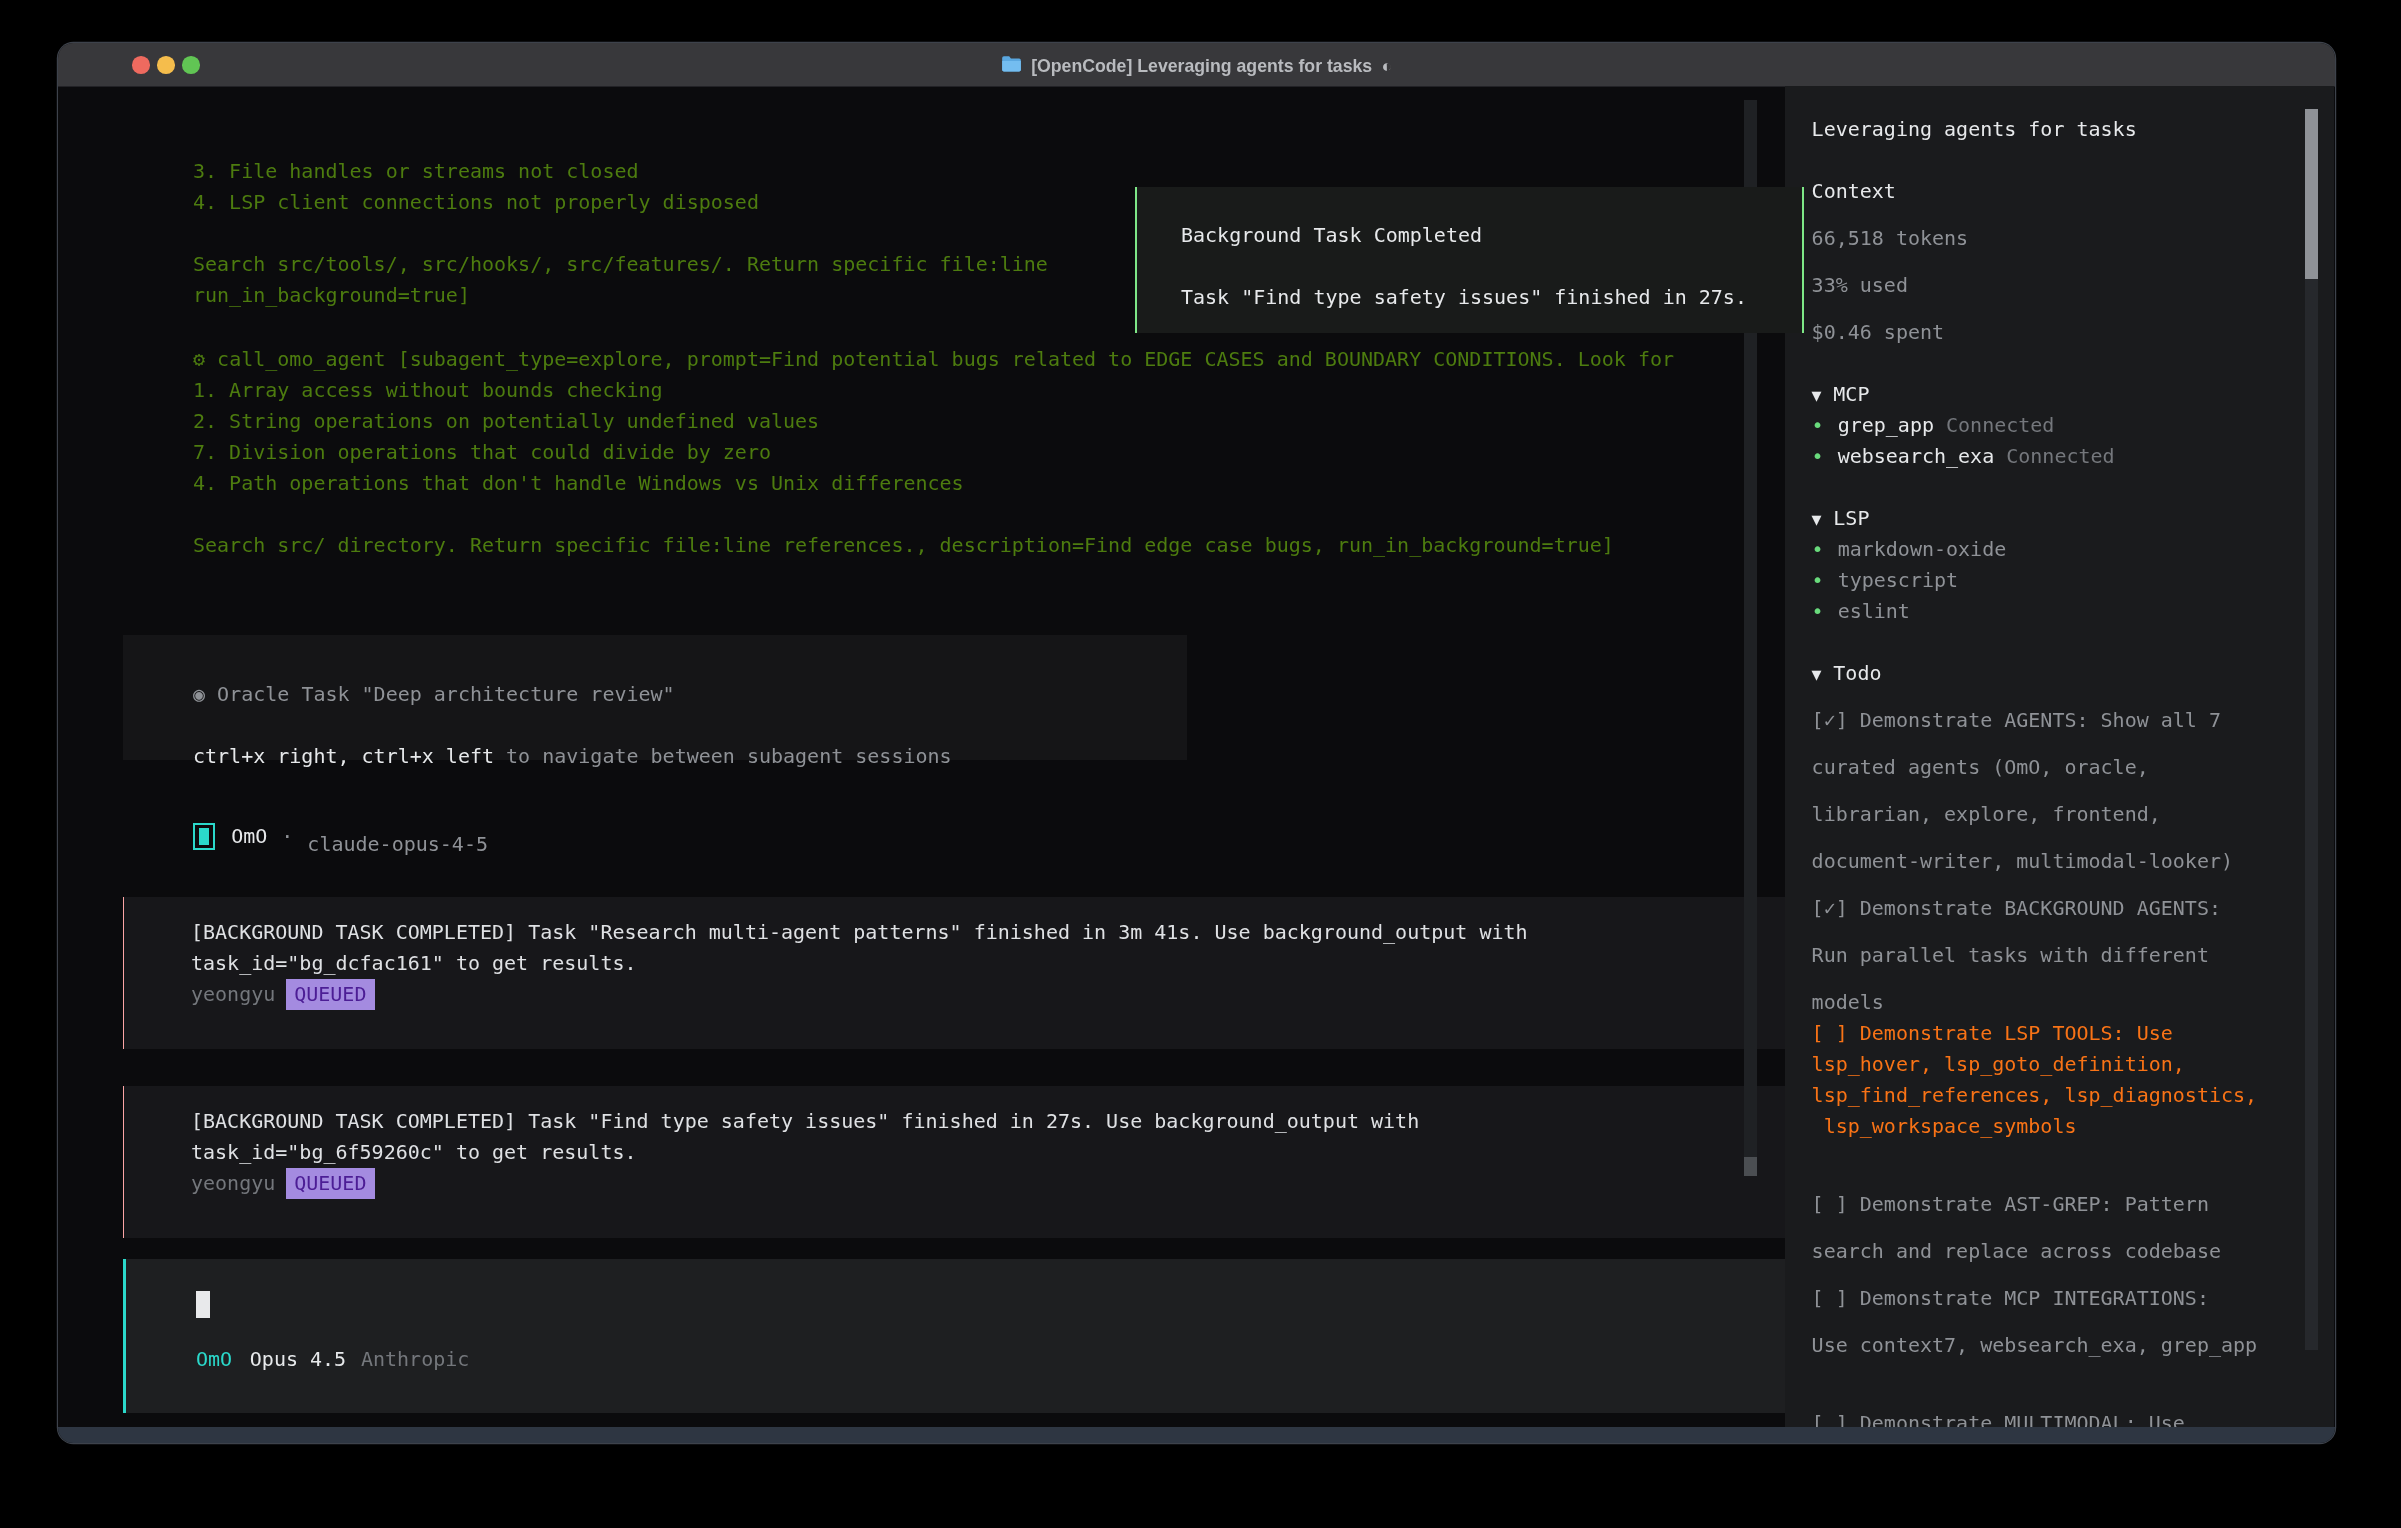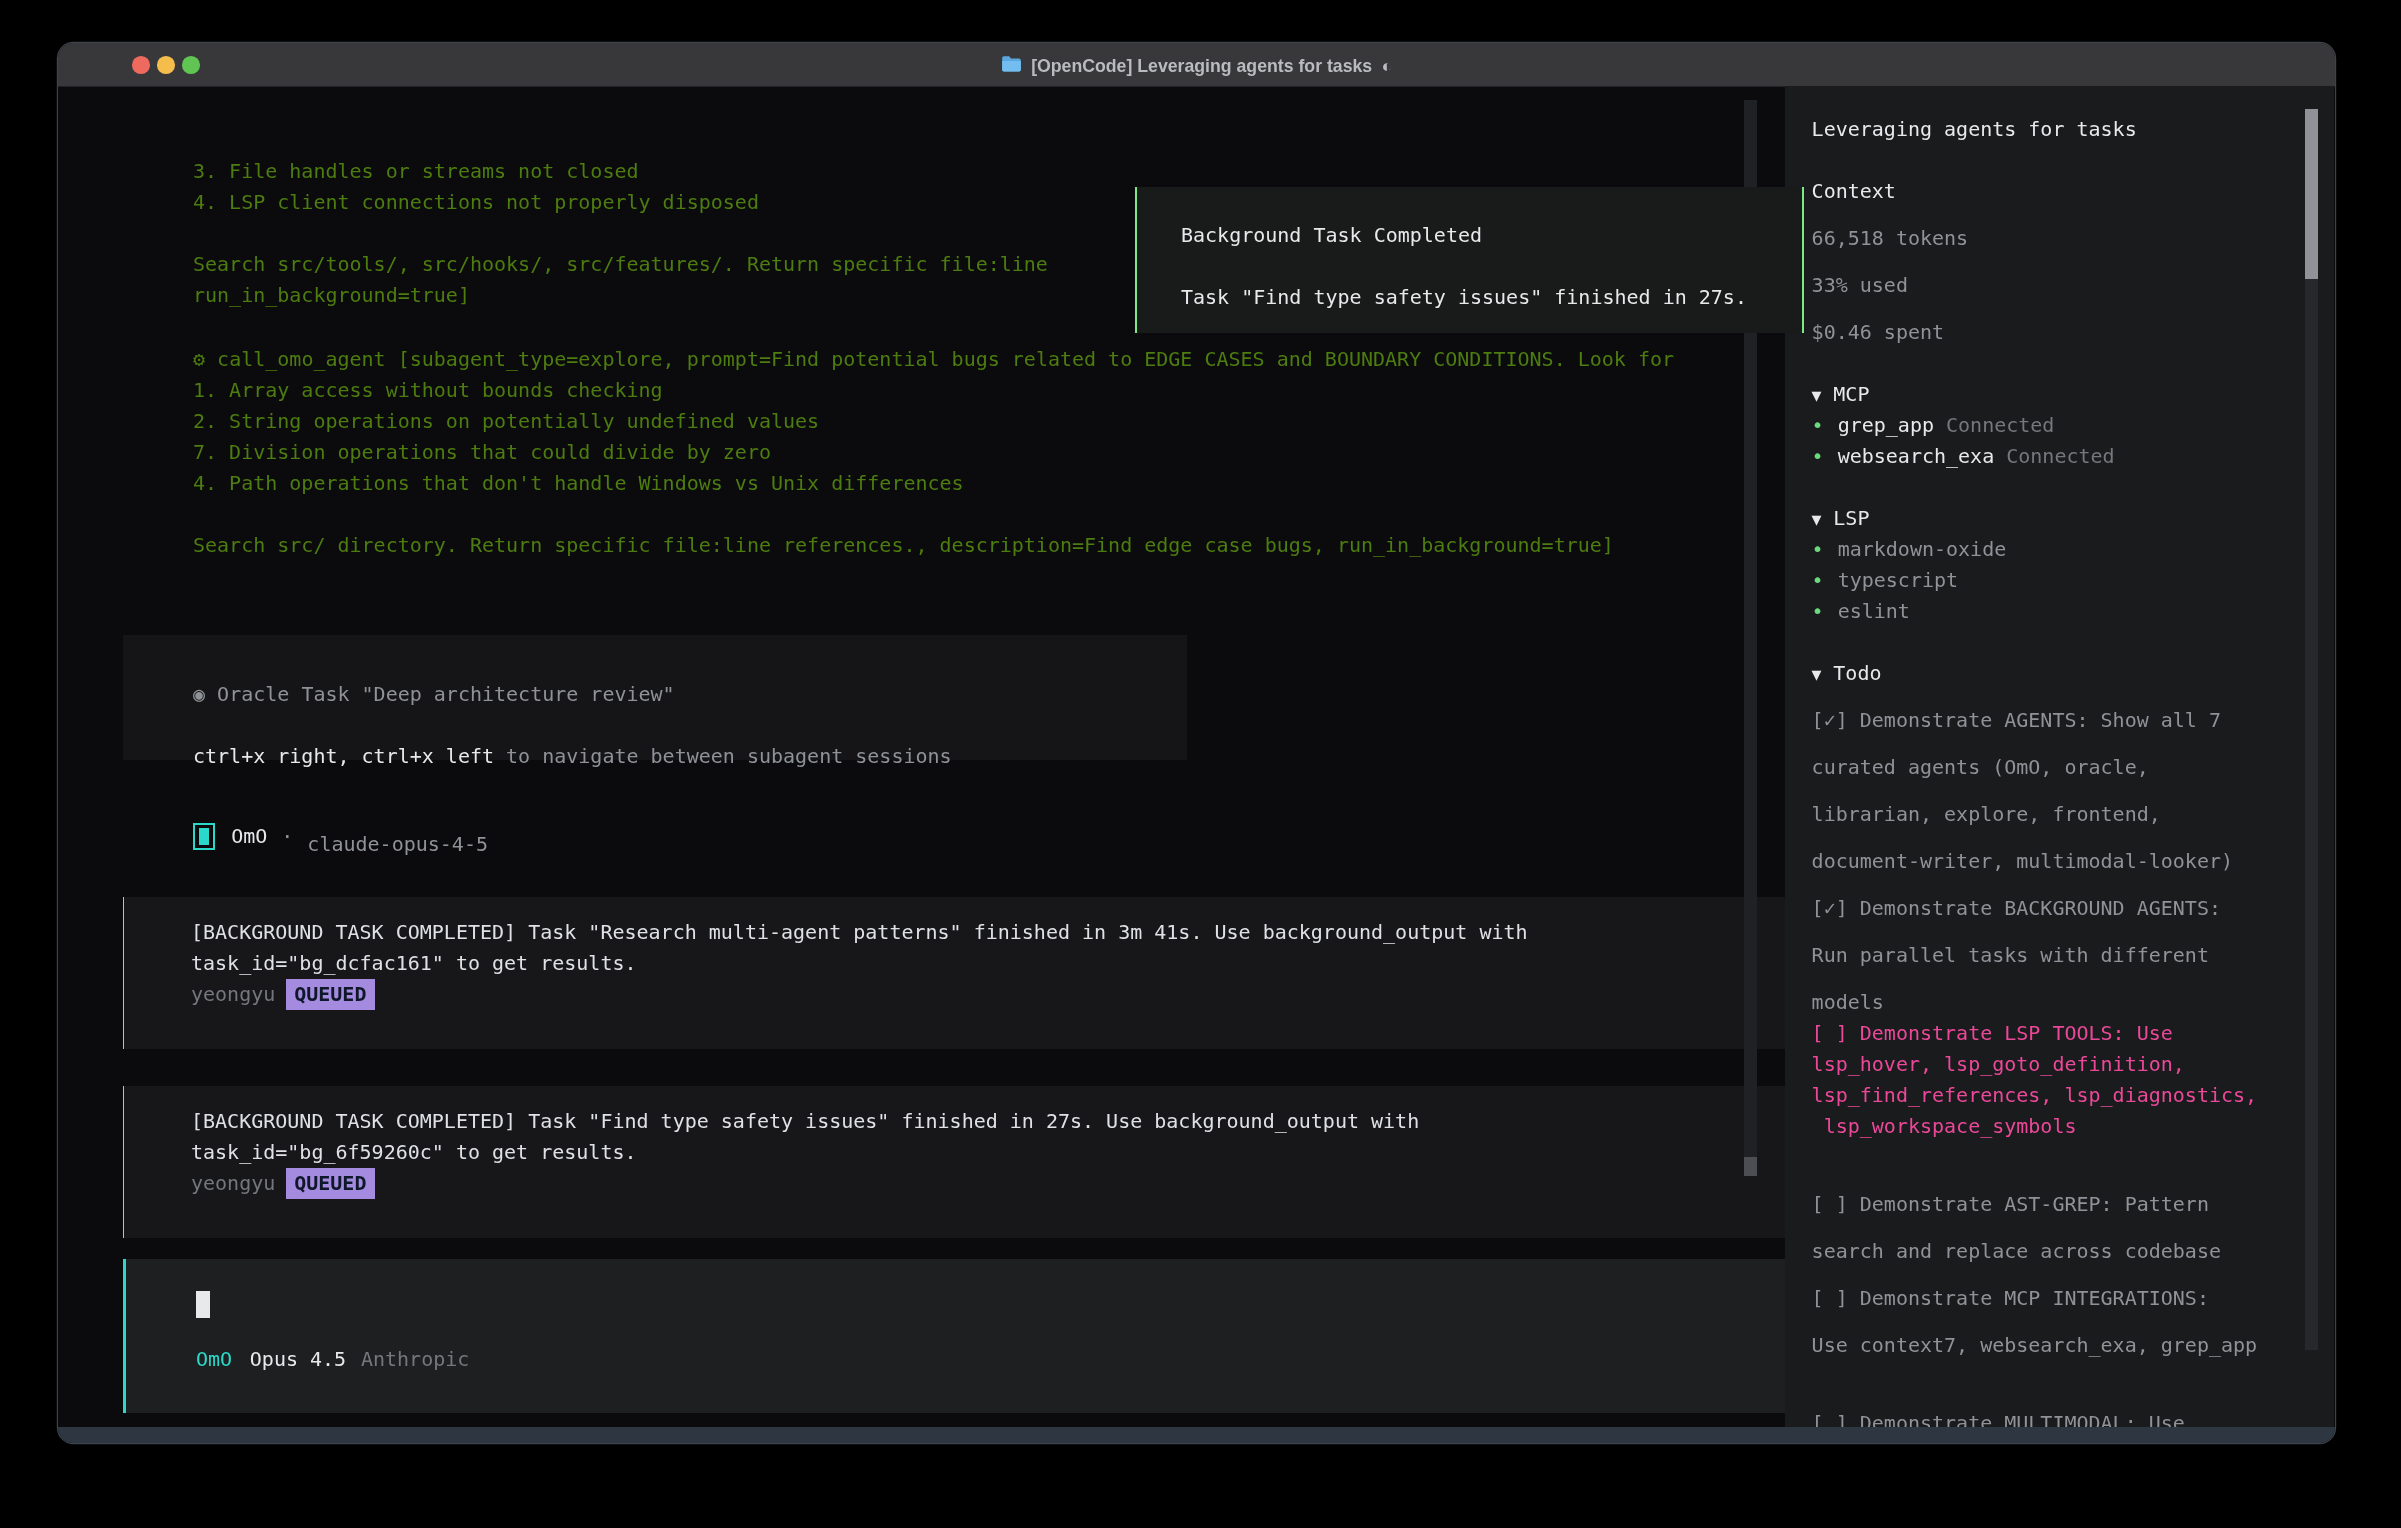--- a/index.html
+++ b/index.html
@@ -4,21 +4,21 @@
 <style>
   html,body{margin:0;padding:0;background:#000;}
   body{width:2401px;height:1528px;overflow:hidden;position:relative;
        font-family:"DejaVu Sans Mono",monospace;}
   .mono{font-family:"DejaVu Sans Mono",monospace;font-size:20px;line-height:31px;}
   .line{height:31px;white-space:pre;}
   .b{font-weight:normal;}
   .t-white{color:#e7e9eb;}
   .t-grey{color:#8f9297;margin-top:16px;}
   .t-dim{color:#74777c;}
-  .t-green{color:#ec4899;}
+  .t-green{color:#f97316;}
   .t-cyan{color:#2bd9cb;}
 
   #window{position:absolute;left:58px;top:43px;width:2277px;height:1400px;
           background:#0b0b0d;border-radius:15.4px;overflow:hidden;
           box-shadow:0 0 0 1.2px #3d424b, 0 17.7px 47px rgba(0,0,0,.8);}
 
   #titlebar{position:absolute;left:0;top:0;width:100%;height:43px;background:#38383b;
             border-bottom:1.2px solid #222226;}
   .tl{position:absolute;top:56px;width:17.7px;height:17.7px;border-radius:50%;}
   #tl-close{left:74px;background:#ee6a5f;}
@@ -50,21 +50,21 @@
   #omo-icon{display:inline-block;width:17.7px;height:23.6px;border:2.4px solid #2bd9cb;margin-right:16.5px;
             position:relative;}
   #omo-icon::after{content:"";position:absolute;left:3.5px;top:3.5px;width:10.6px;height:16.5px;background:#2bd9cb;}
 
   
   .task-box{position:absolute;left:65px;width:1681px;height:152px;background:#17171a;
             border-left:1px solid #fca5a5;box-sizing:border-box;padding:20px 0 0 67px;}
   #task-box-1{top:854px;}
   #task-box-2{top:1043px;}
   .task-box .line{color:#dfe1e4;}
-  .badge{display:inline-block;background:#a48be0;color:#0f172a;font-weight:bold;
+  .badge{display:inline-block;background:#a48be0;color:#4c1d95;font-weight:normal;
          padding:0 8.3px;margin-left:10.6px;}
 
   
   #input-box{position:absolute;left:65px;top:1216px;width:1708px;height:154px;background:#1e1f21;
              border-left:3px solid #2bd9cb;box-sizing:border-box;}
   #cursor{position:absolute;left:70px;top:32px;width:14px;height:27px;background:#e8e9eb;}
   #input-meta{position:absolute;left:70px;top:85px;height:31px;display:flex;gap:0;}
   #input-meta .gap30{width:17.7px;} #input-meta .gap25{width:14.8px;}
 
   

